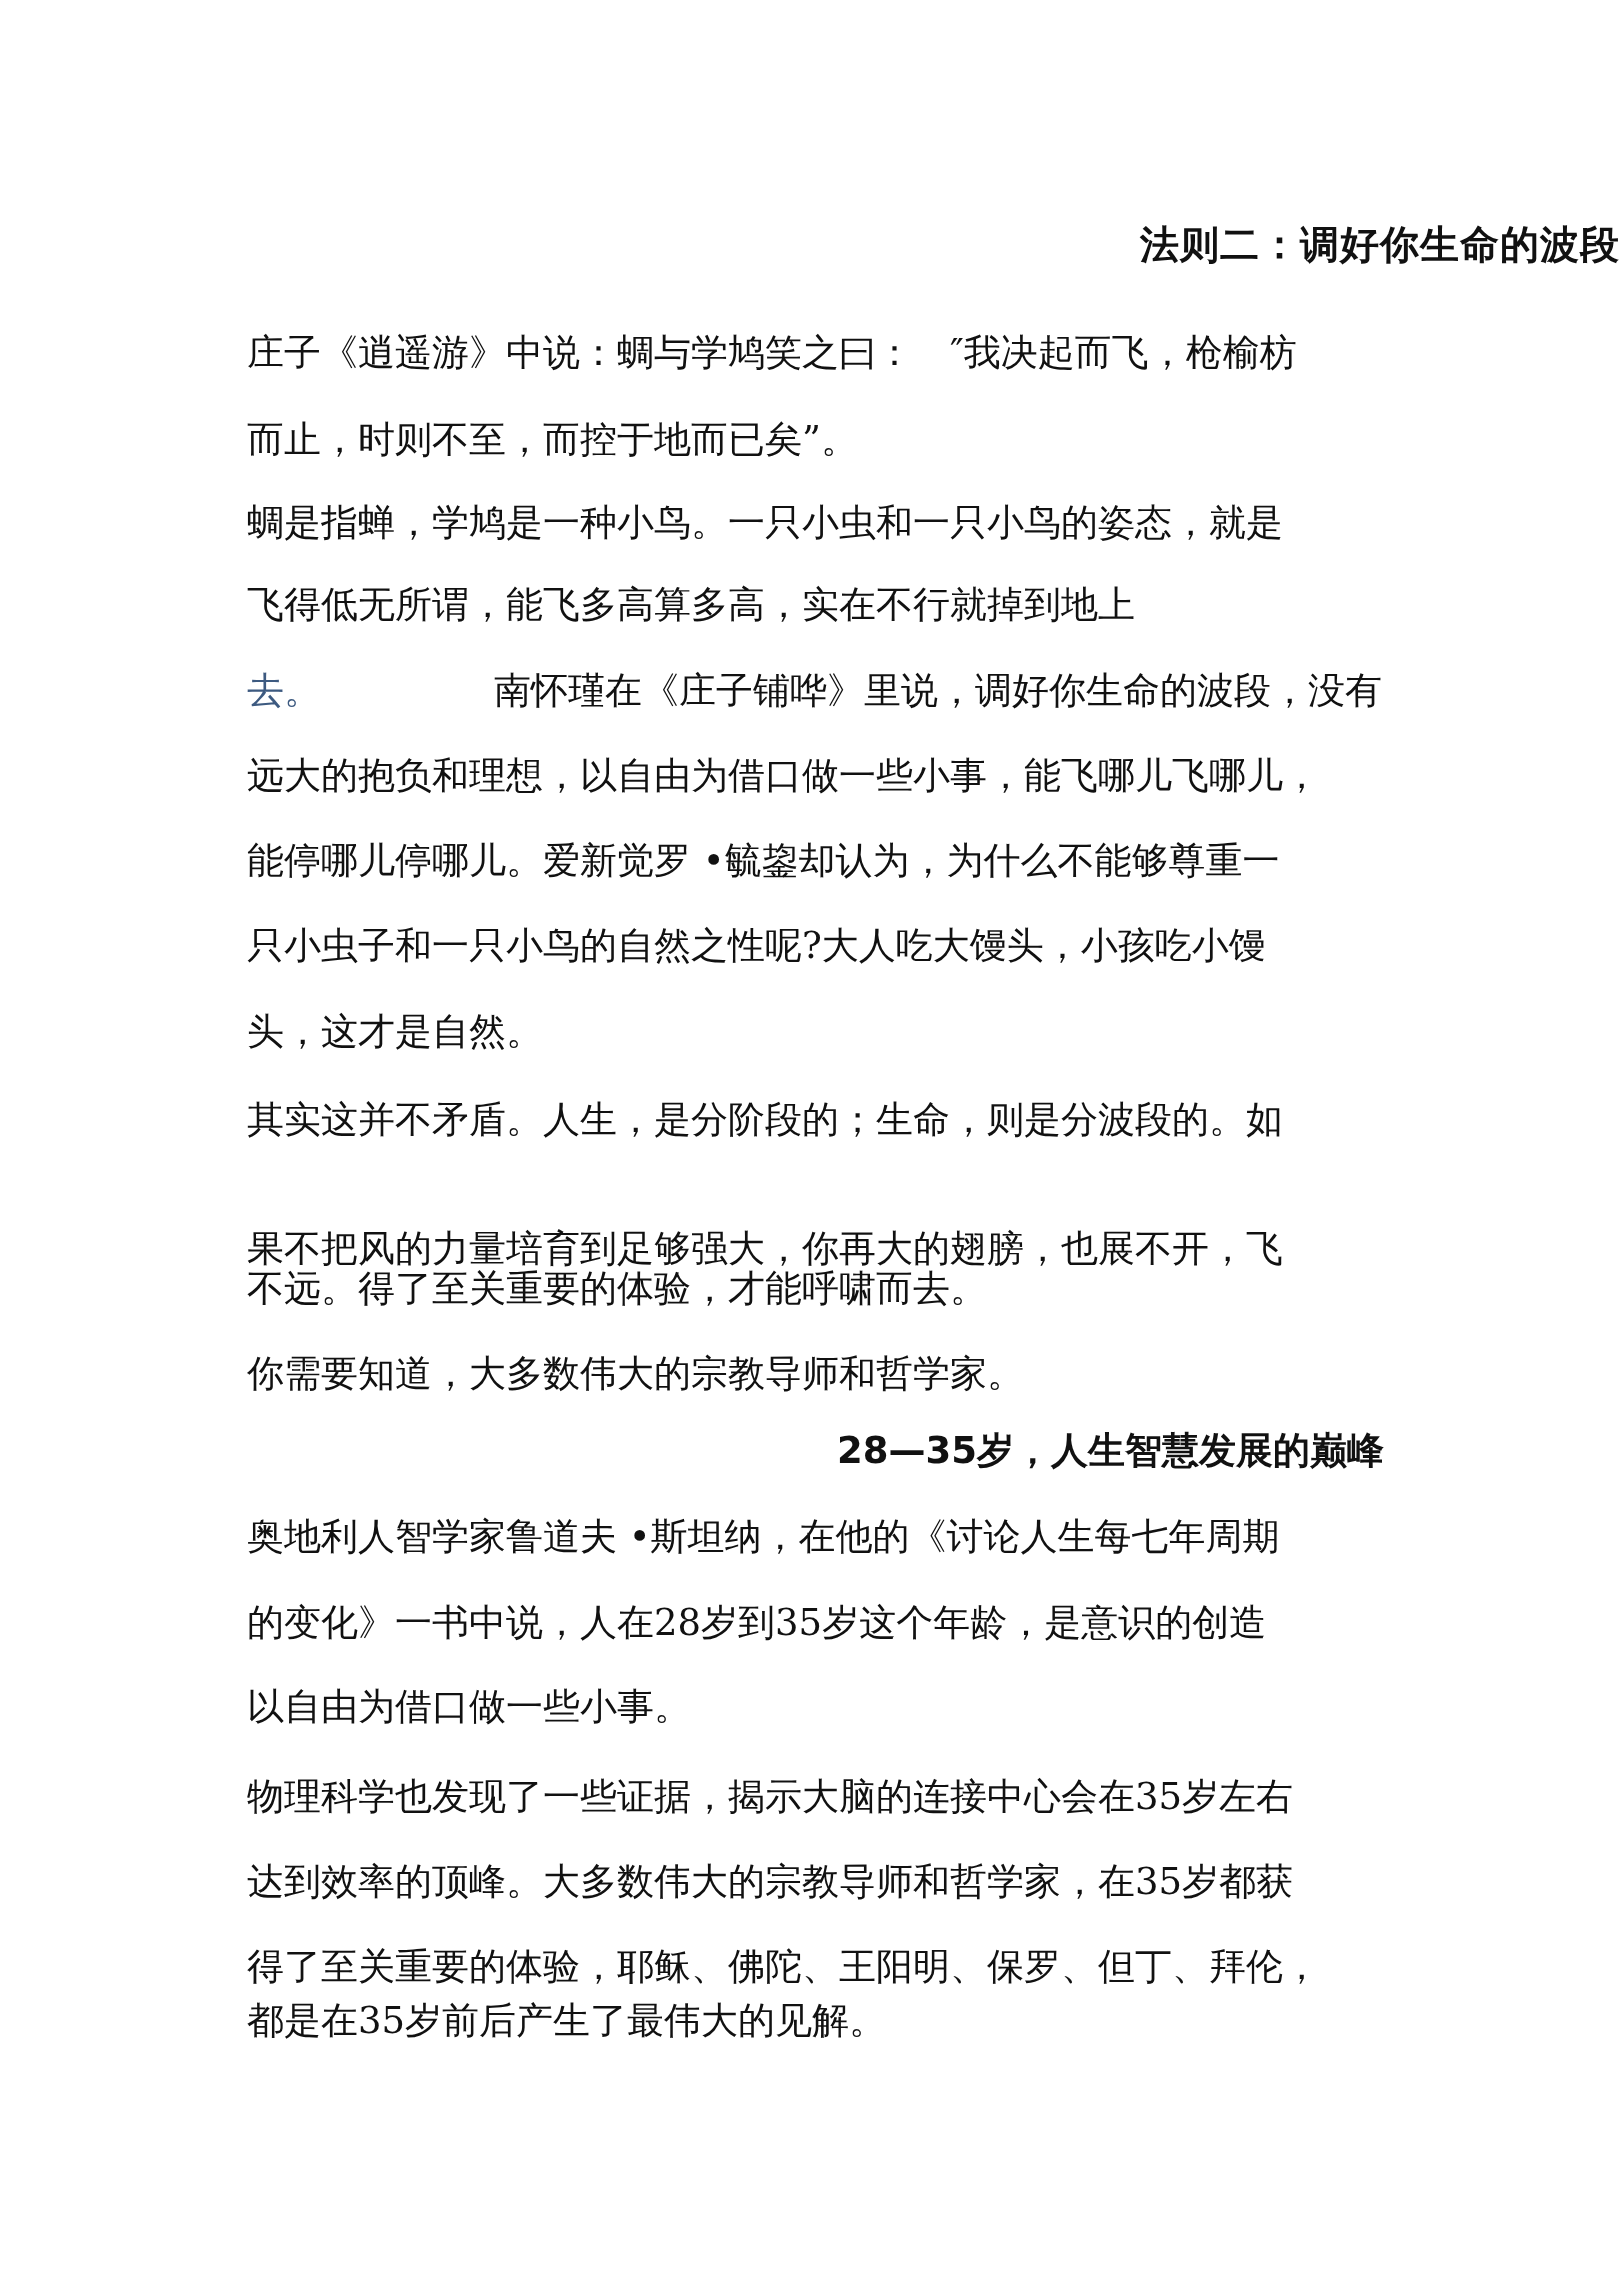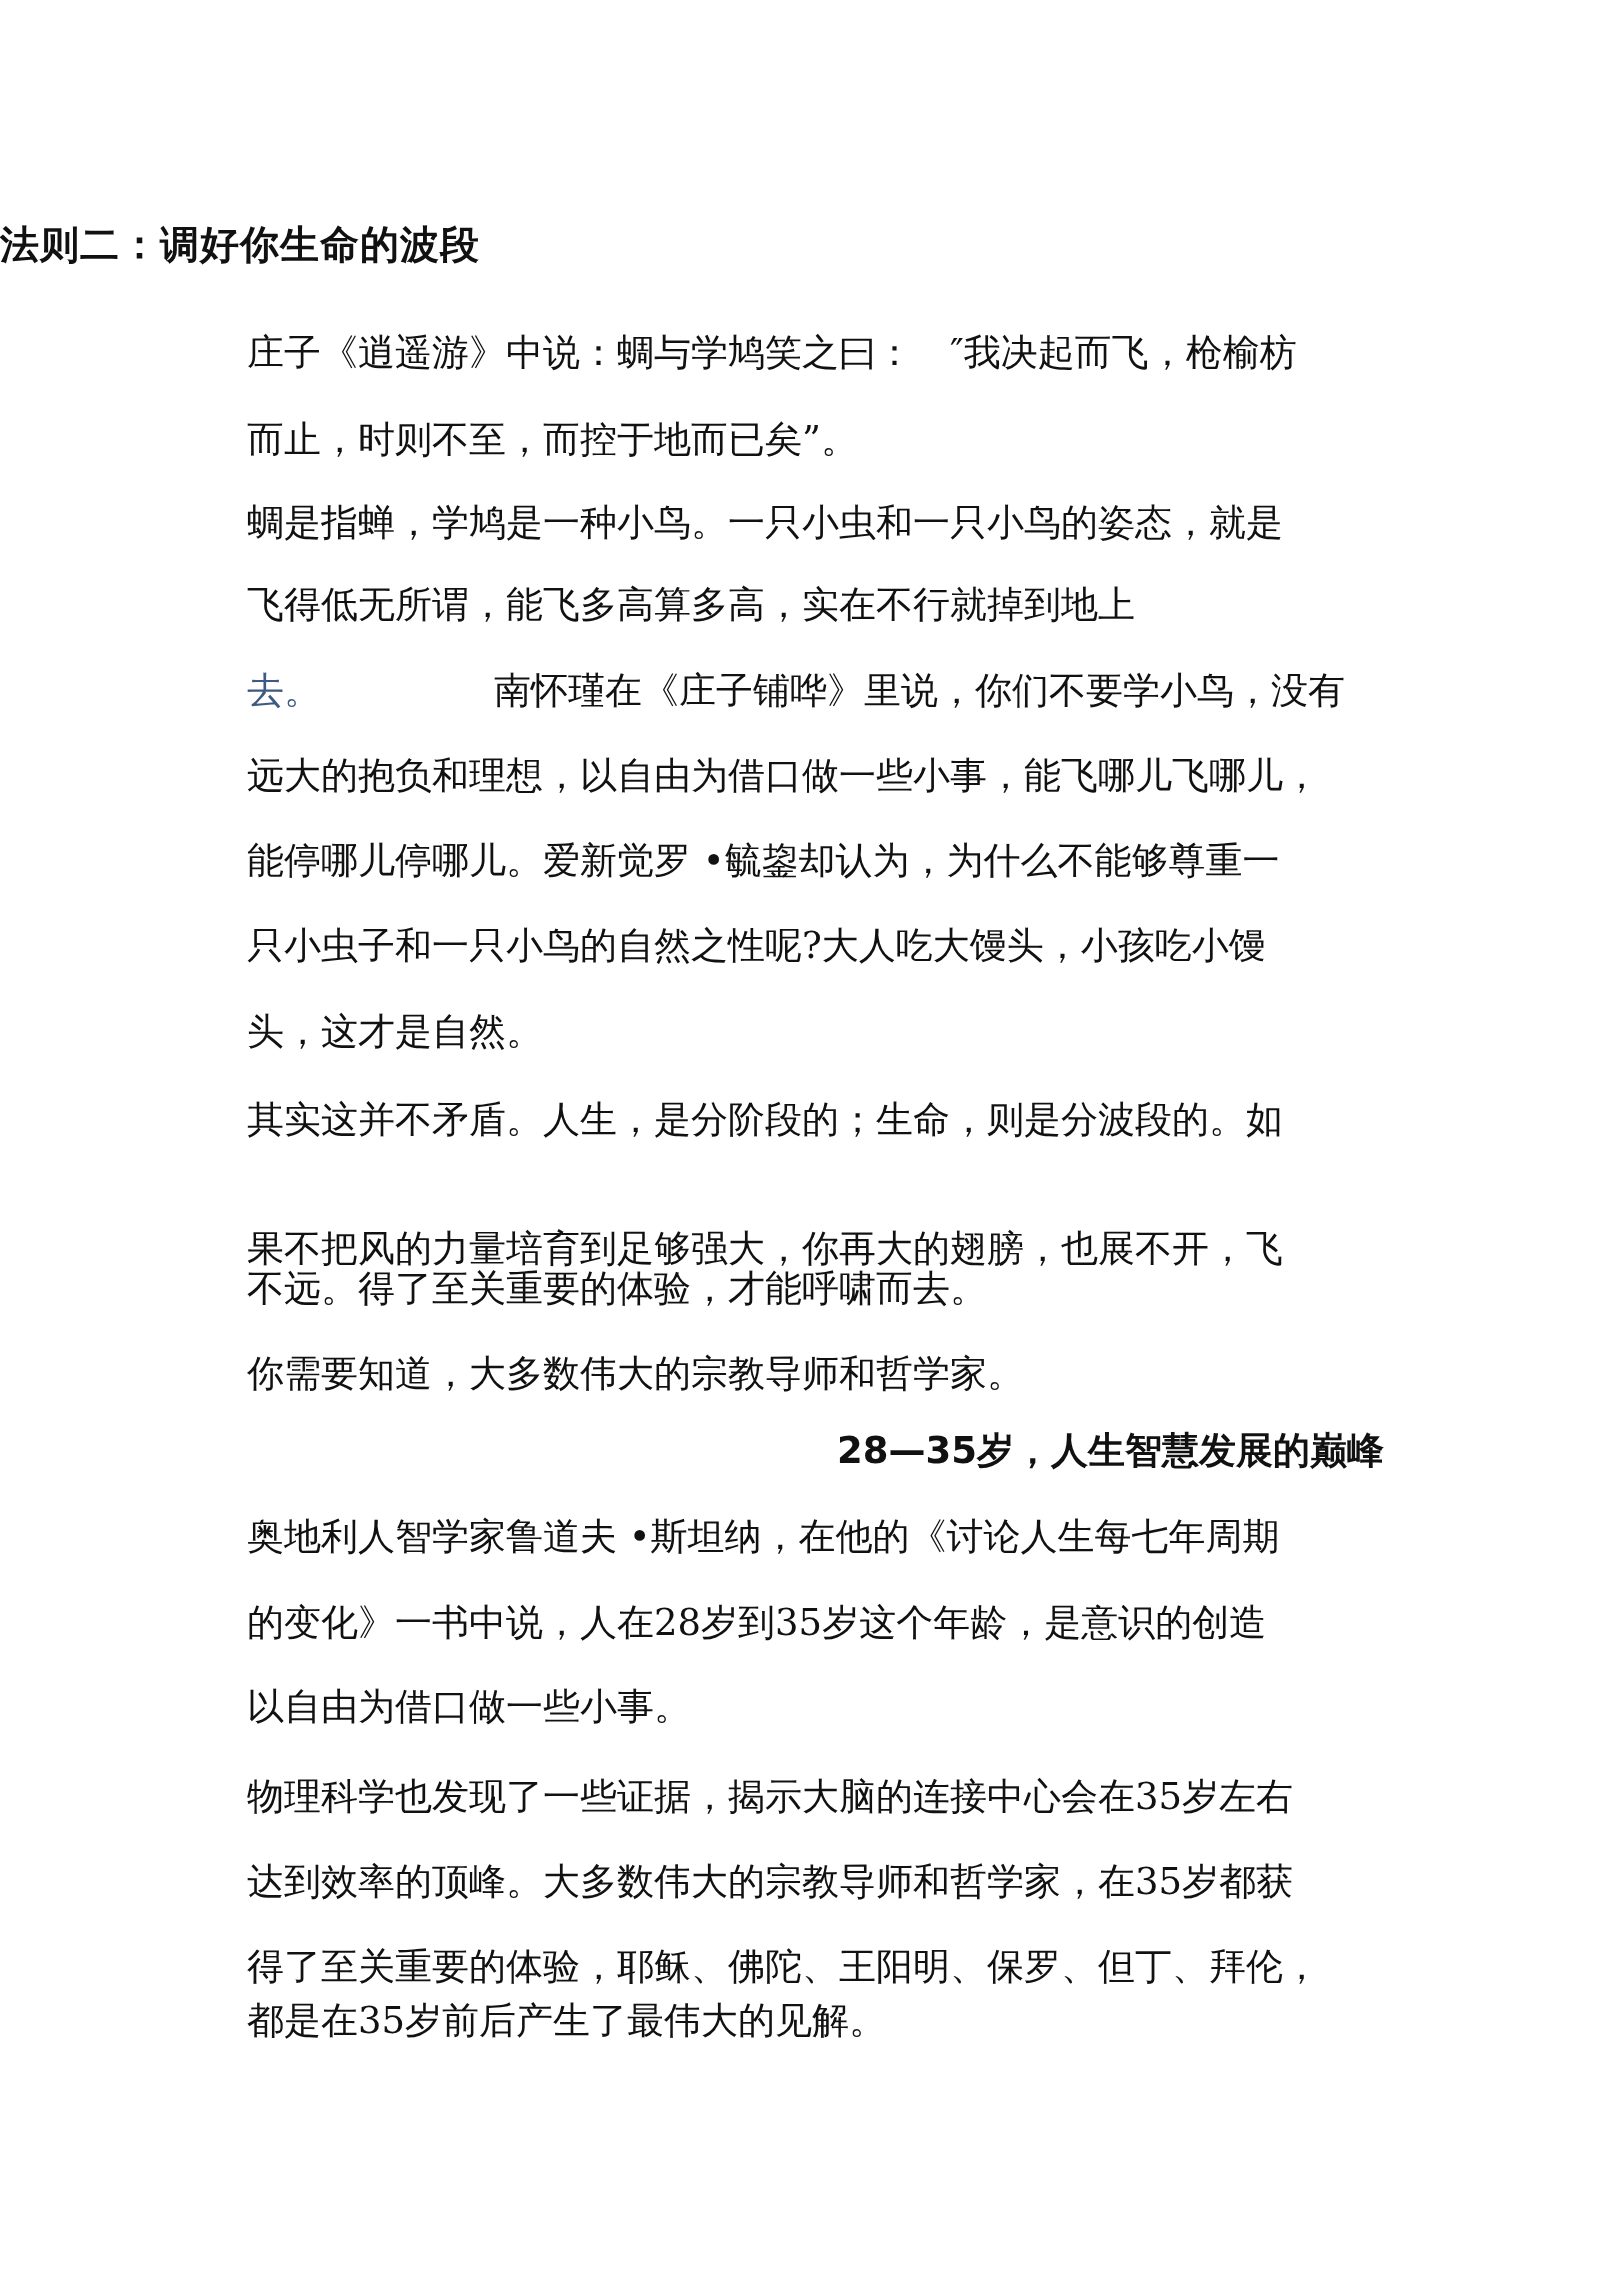--- a/index.html
+++ b/index.html
@@ -1,38 +1,38 @@
 <!DOCTYPE html>
 <html><head>
 <meta charset="utf-8">
 <style>
   html, body { margin: 0; padding: 0; background: #ffffff; }
   body { width: 1620px; height: 2292px; position: relative; overflow: hidden;
          font-family: "DejaVu Serif", "Liberation Serif", serif; color: #111; }
-  .title { position: absolute; top: 218px; left: 0; width: 1620px; text-align: left;
+  .title { position: absolute; top: 218px; left: 0; width: 1620px; text-align: right;
            font-family: "DejaVu Sans", "Liberation Sans", sans-serif; font-weight: bold;
            font-size: 39px; letter-spacing: 1px; }
   .line { position: absolute; left: 247px; width: 1137px; font-size: 37px;
           white-space: nowrap; line-height: 49px; }
   .heading { font-family: "DejaVu Sans", "Liberation Sans", sans-serif; font-weight: bold; font-size: 37px; text-align: right; }
   .blue { color: #3d5a80; }
   .gap { display: inline-block; width: 173px; }
 </style>
 </head>
 <body>
 
 <div>
   <div class="title">法则二：调好你生命的波段</div>
 
   <div class="line" style="top:328px">庄子《逍遥游》中说：蜩与学鸠笑之曰：　″我决起而飞，枪榆枋</div>
   <div class="line" style="top:415px">而止，时则不至，而控于地而已矣”。</div>
   <div class="line" style="top:498px">蜩是指蝉，学鸠是一种小鸟。一只小虫和一只小鸟的姿态，就是</div>
   <div class="line" style="top:580px">飞得低无所谓，能飞多高算多高，实在不行就掉到地上</div>
   <div class="line" style="top:666px">
-    <span class="blue">去。</span><span class="gap"></span><span>南怀瑾在《庄子铺哗》里说，你们不要学小鸟，没有</span>
+    <span class="blue">去。</span><span class="gap"></span><span>南怀瑾在《庄子铺哗》里说，调好你生命的波段，没有</span>
   </div>
   <div class="line" style="top:751px">远大的抱负和理想，以自由为借口做一些小事，能飞哪儿飞哪儿，</div>
   <div class="line" style="top:836px">能停哪儿停哪儿。爱新觉罗 •毓鋆却认为，为什么不能够尊重一</div>
   <div class="line" style="top:921px">只小虫子和一只小鸟的自然之性呢?大人吃大馒头，小孩吃小馒</div>
   <div class="line" style="top:1007px">头，这才是自然。</div>
   <div class="line" style="top:1095px">其实这并不矛盾。人生，是分阶段的；生命，则是分波段的。如</div>
   <div class="line" style="top:1224px">果不把风的力量培育到足够强大，你再大的翅膀，也展不开，飞</div>
   <div class="line" style="top:1264px">不远。得了至关重要的体验，才能呼啸而去。</div>
   <div class="line" style="top:1349px">你需要知道，大多数伟大的宗教导师和哲学家。</div>
   <div class="line heading" style="top:1426px">28—35岁，人生智慧发展的巅峰</div>

